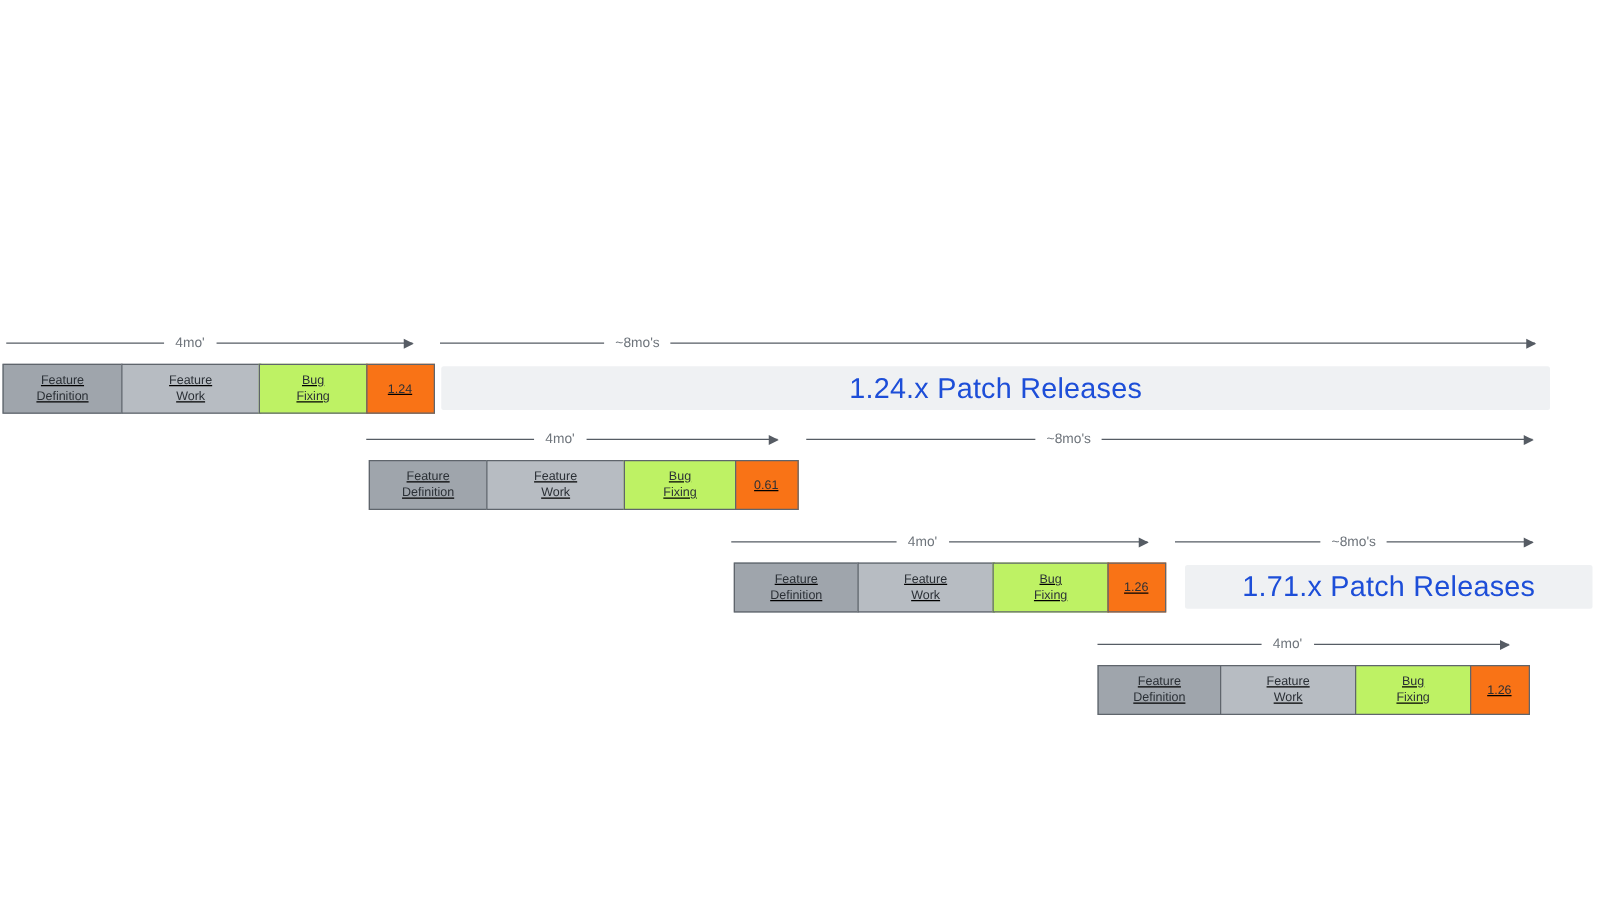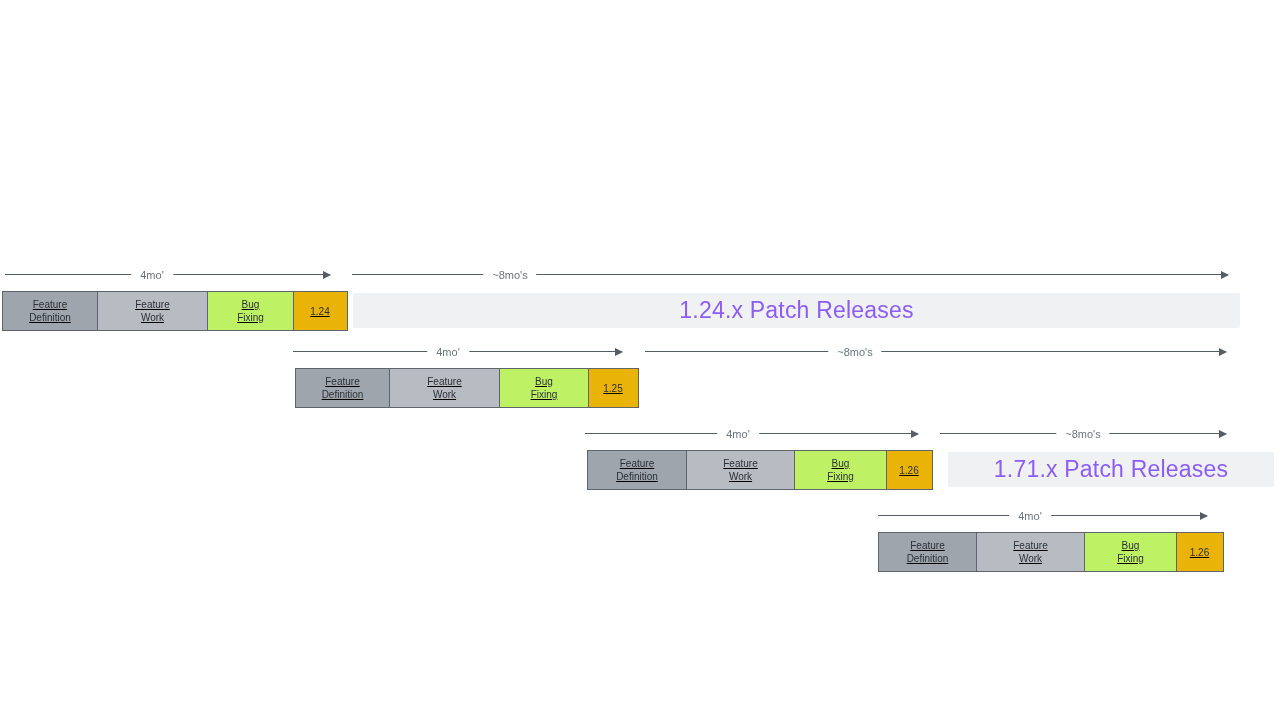--- a/index.html
+++ b/index.html
@@ -64,33 +64,33 @@
     text-align: center;
     font-size: 10px;
     line-height: 1.3;
     color: #2b3036;
     white-space: pre-line;
   }
   .phase-box + .phase-box { margin-left: -1.5px; }
   .fill-fd  { background: #9fa5ac; }
   .fill-fw  { background: #b7bcc2; }
   .fill-bf  { background: #bef264; }
-  .fill-ver { background: #eab308; }
+  .fill-ver { background: #f97316; }
   .patch-bar {
     position: absolute;
     height: 35px;
     background: #eff1f3;
     border-radius: 2px;
     display: flex;
     align-items: center;
     justify-content: center;
   }
   .patch-bar-label {
     font-size: 23px;
-    color: #8b5cf6;
+    color: #1d4ed8;
     white-space: nowrap;
     letter-spacing: 0.2px;
   }
 </style>
 </head>
 <body>
 
 <div class="stage">
     <div class="arrow" style="left: 5px; top: 254px; width: 325px;">
       <div class="arrow-line"></div>
@@ -124,21 +124,21 @@
       <div class="arrow-head"></div>
       <span class="arrow-label" style="left: 210px;">~8mo's</span>
     </div>
     <div class="phase-row" style="left: 295px; top: 355px;">
       <div class="phase-box fill-fd" style="width: 95px;">Feature
 Definition</div>
       <div class="phase-box fill-fw" style="width: 112px;">Feature
 Work</div>
       <div class="phase-box fill-bf" style="width: 90px;">Bug
 Fixing</div>
-      <div class="phase-box fill-ver" style="width: 51px;">1.25</div>
+      <div class="phase-box fill-ver" style="width: 51px;">0.61</div>
     </div>
     <div class="arrow" style="left: 585px; top: 413px; width: 333px;">
       <div class="arrow-line"></div>
       <div class="arrow-head"></div>
       <span class="arrow-label" style="left: 153px;">4mo'</span>
     </div>
     <div class="arrow" style="left: 940px; top: 413px; width: 286px;">
       <div class="arrow-line"></div>
       <div class="arrow-head"></div>
       <span class="arrow-label" style="left: 143px;">~8mo's</span>

